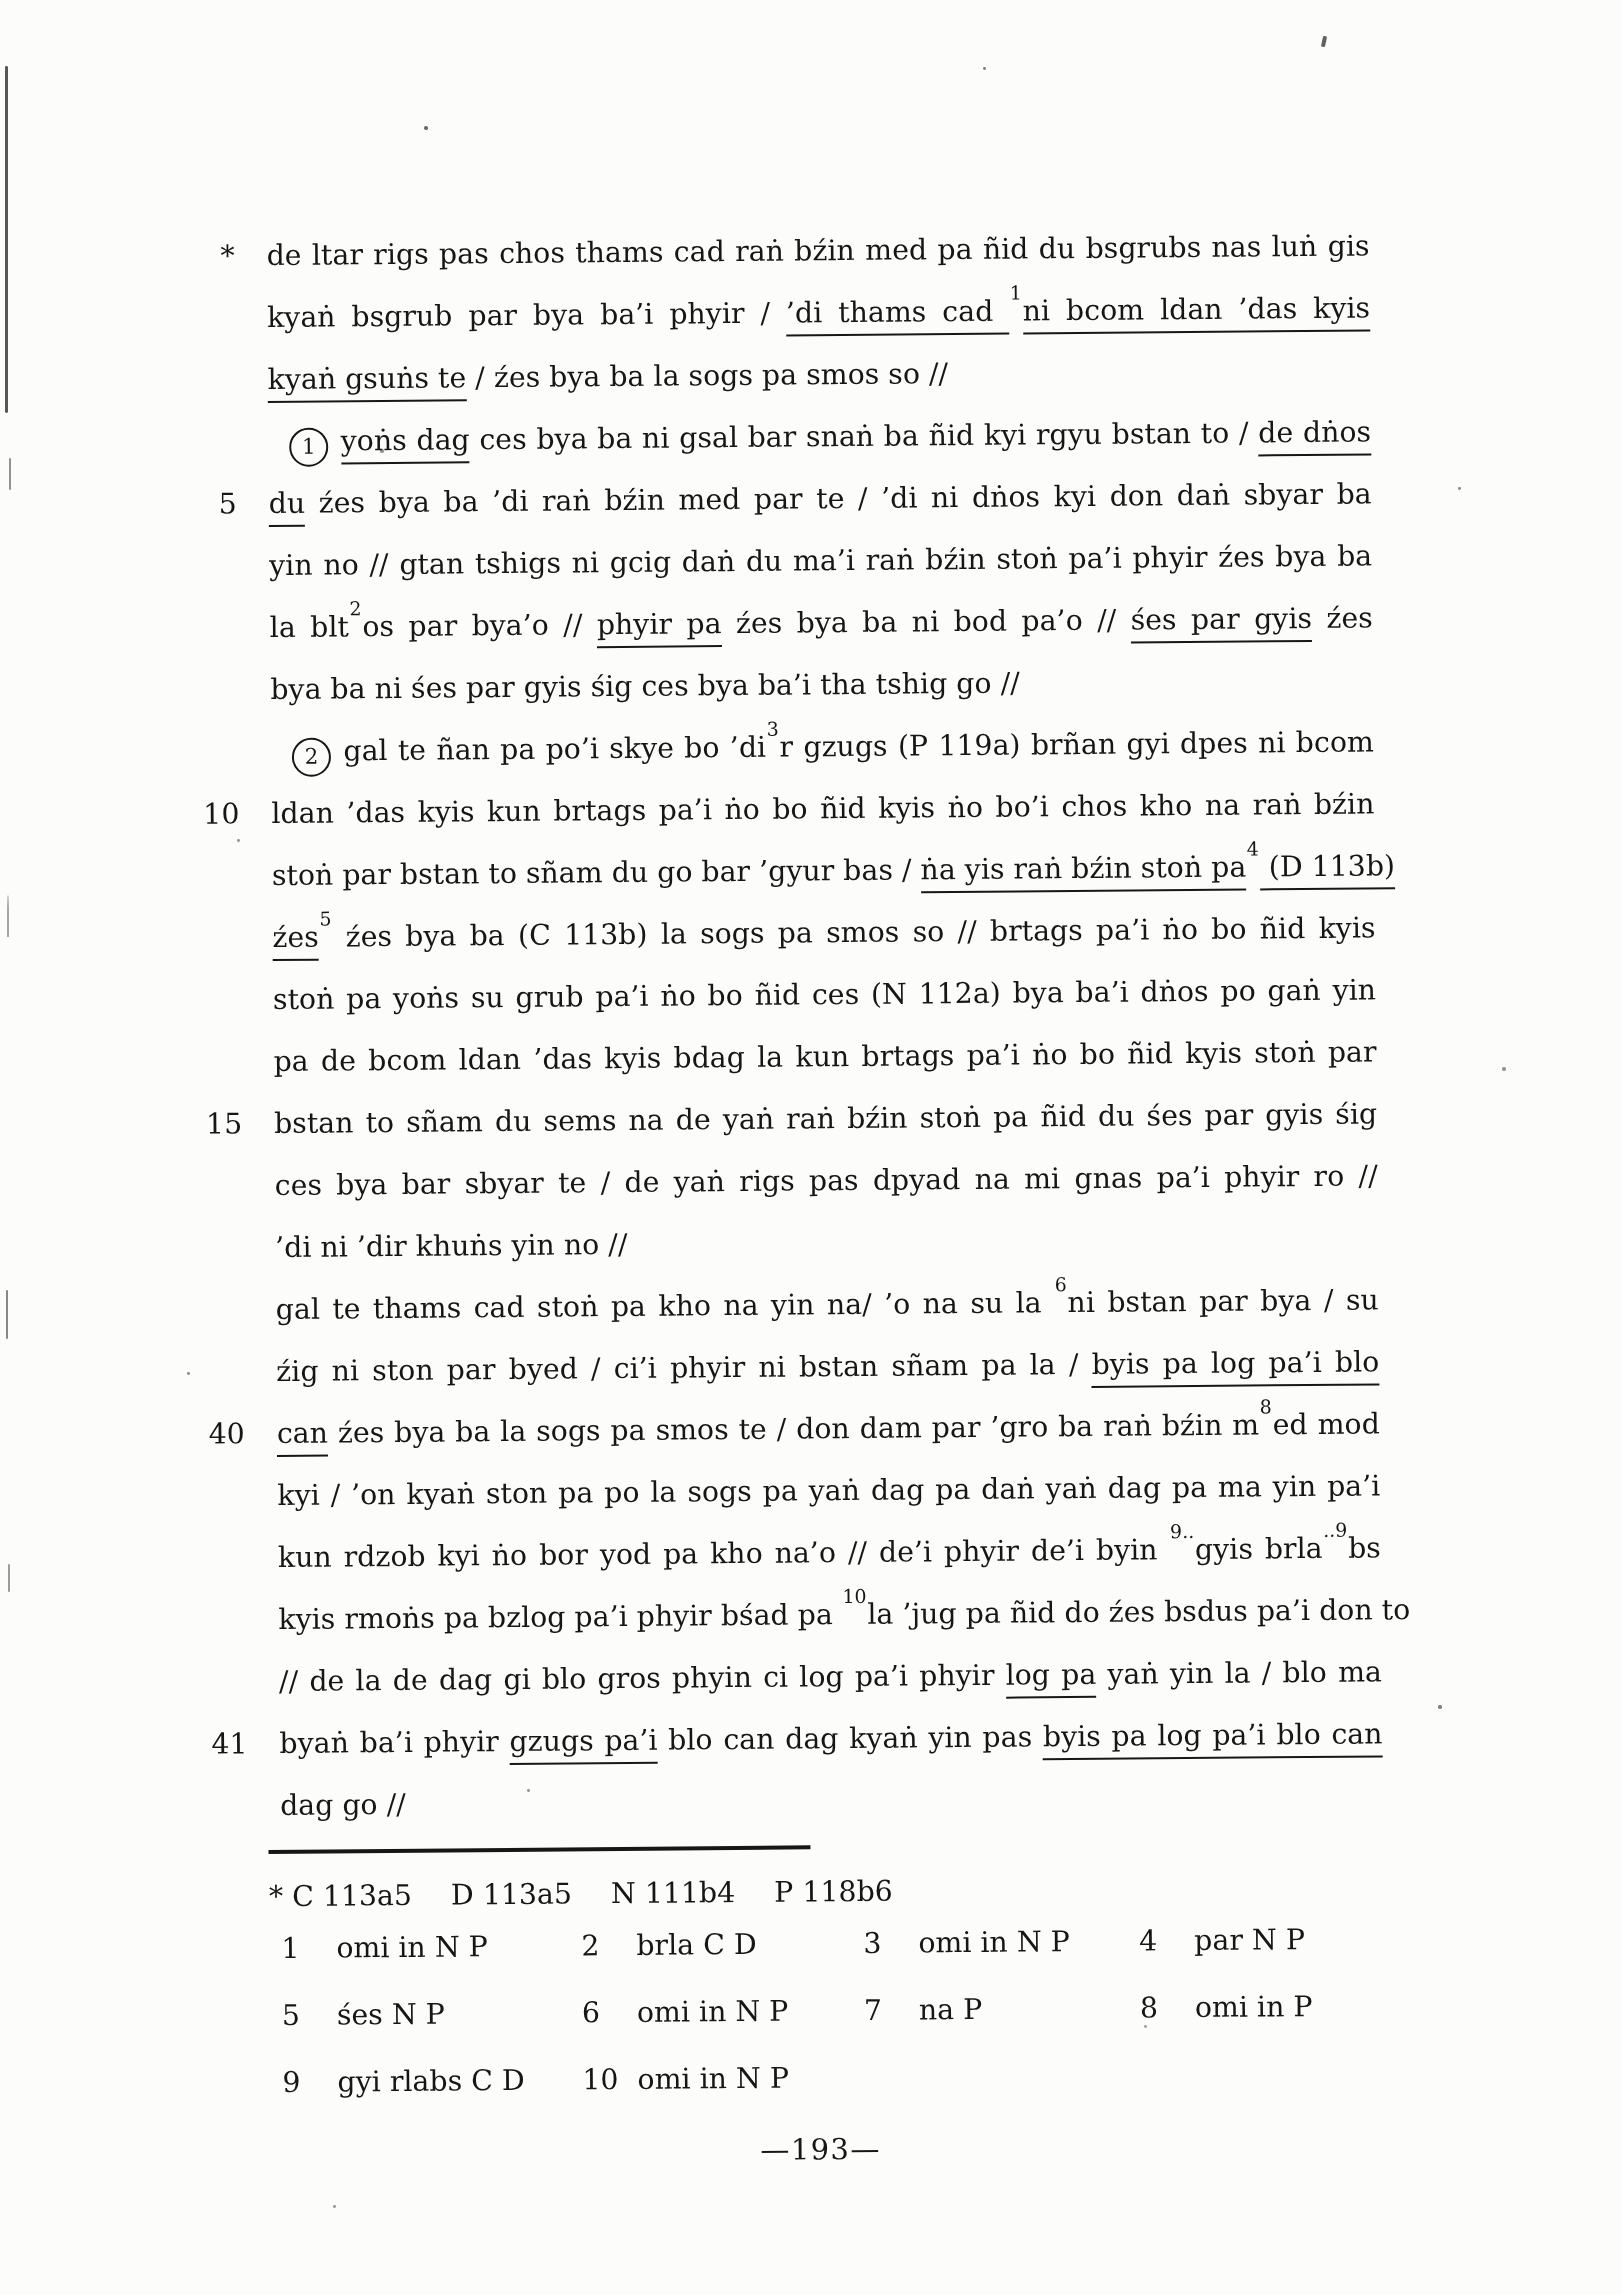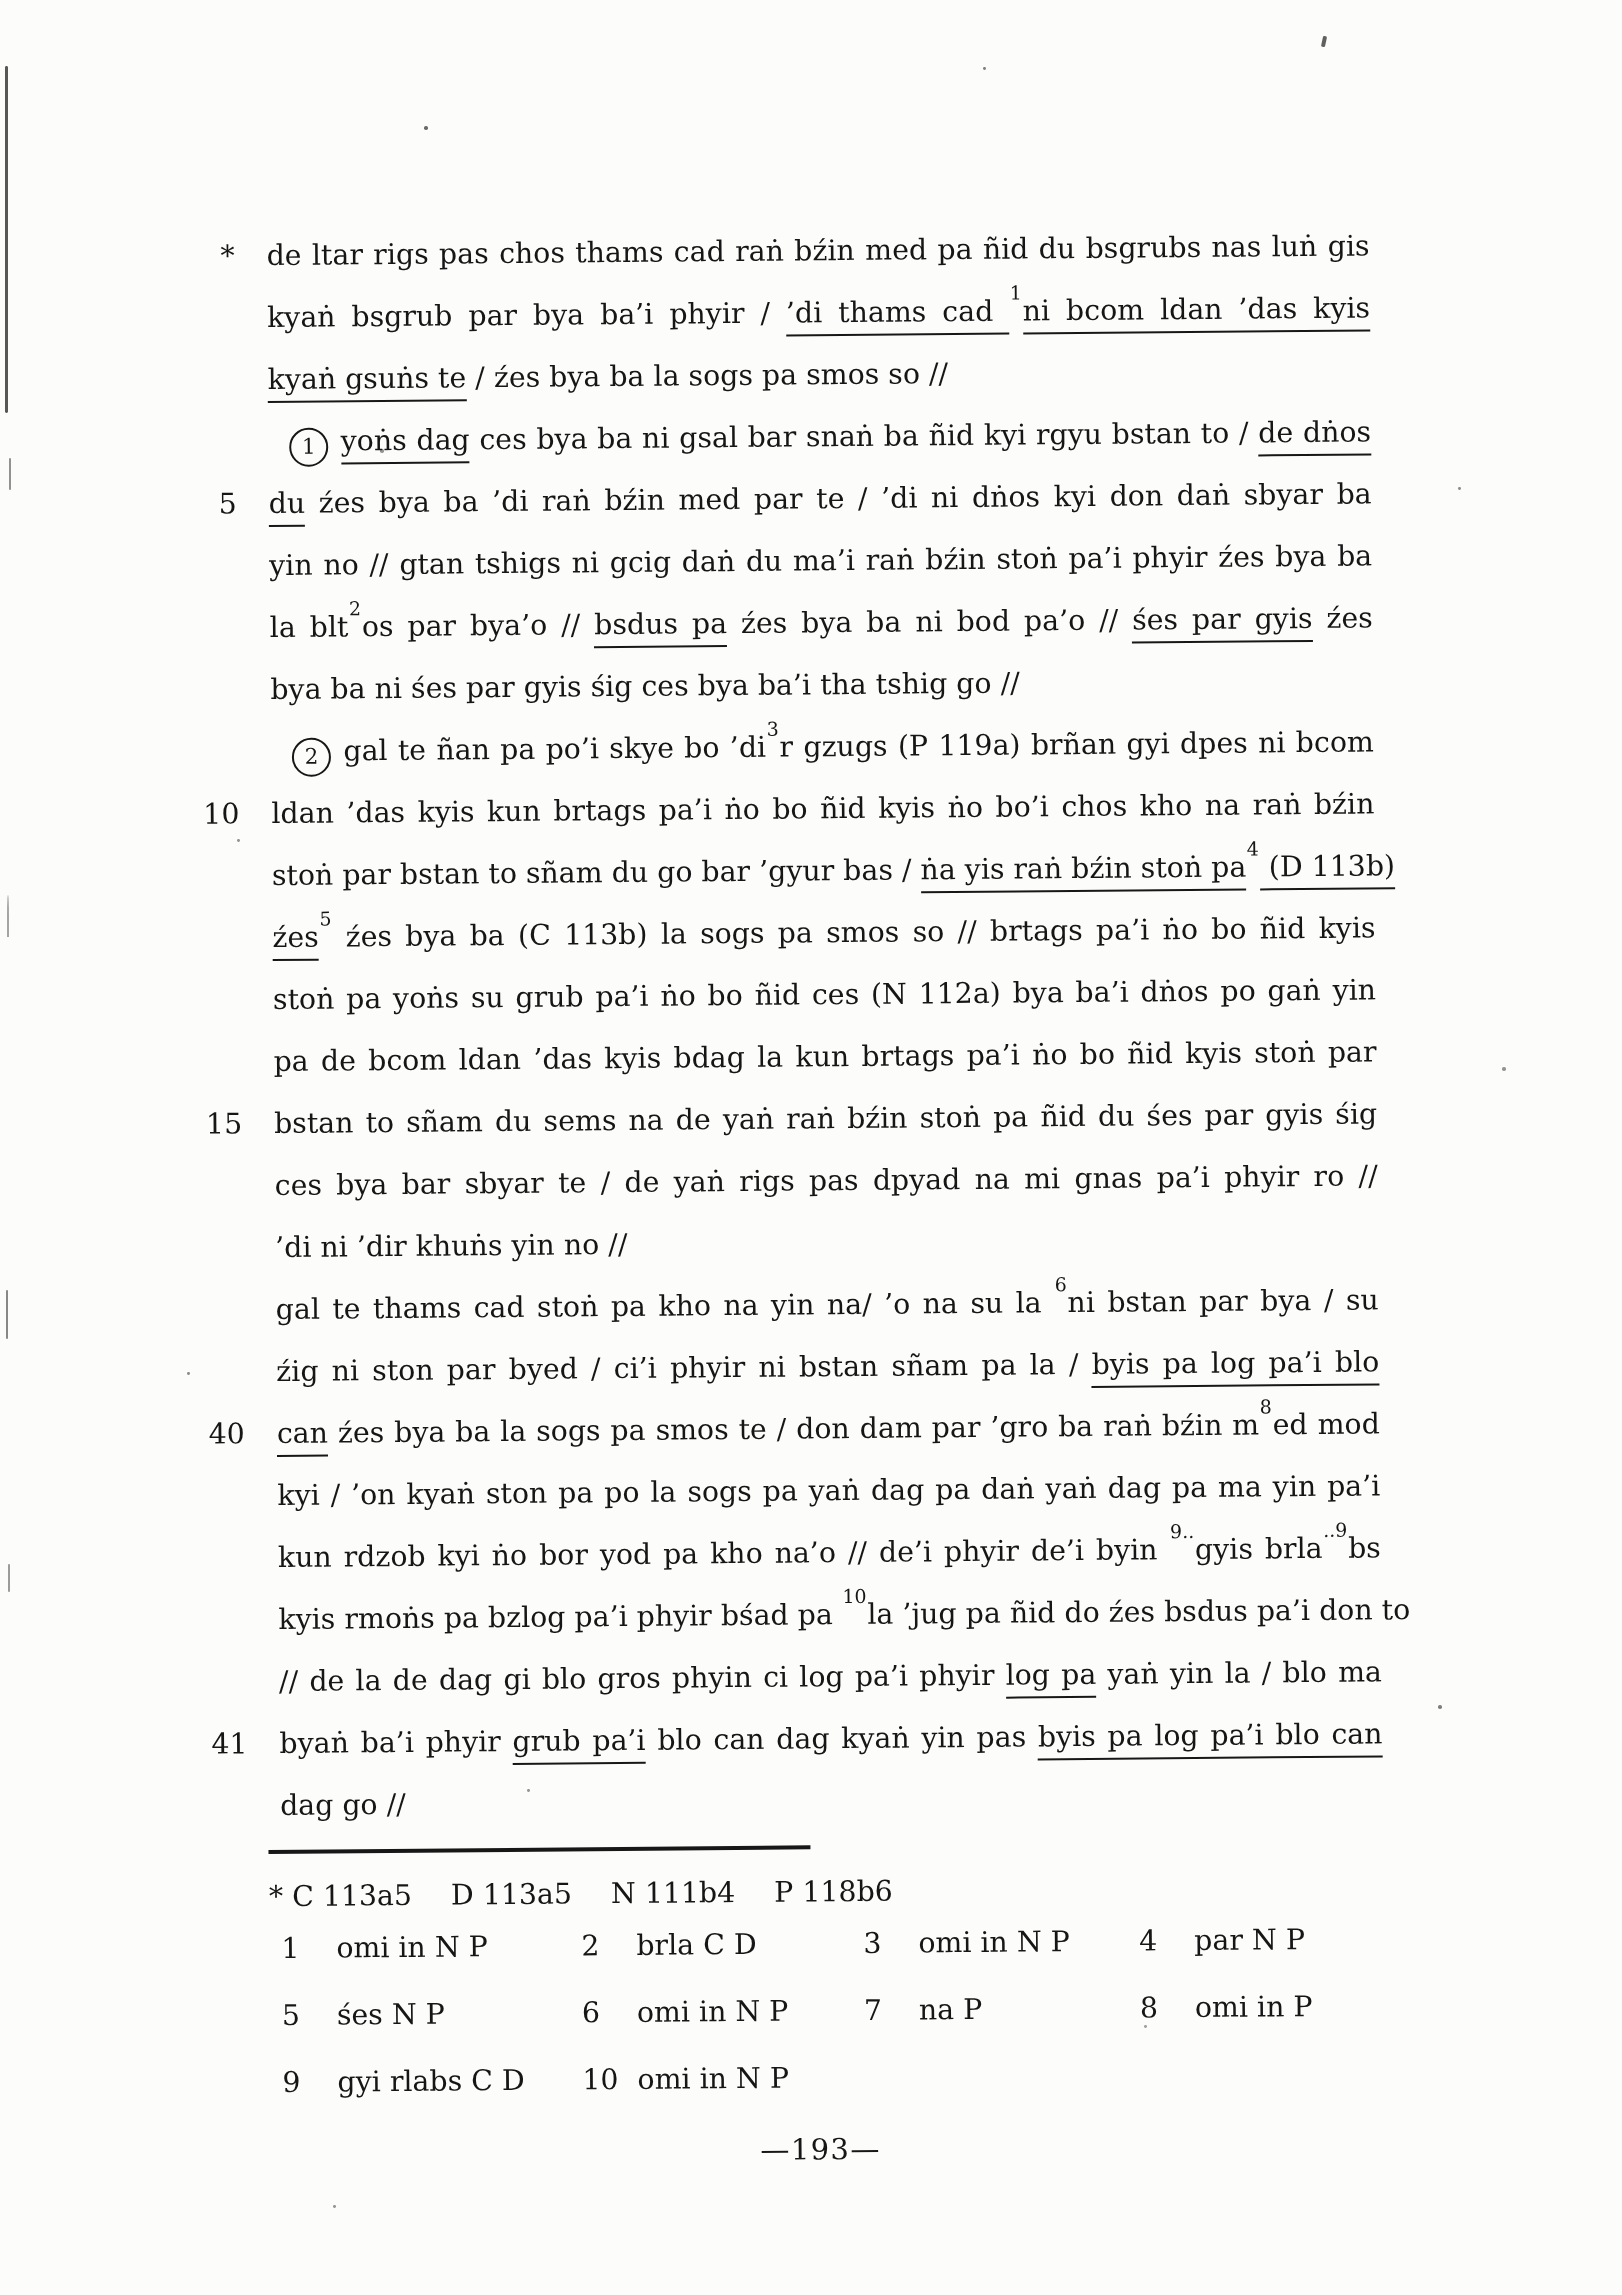--- a/index.html
+++ b/index.html
@@ -107,39 +107,39 @@
 <div class="page">
   <div class="scan">
 
     <div class="textblock">
         <div class="tline"><span class="lineno">*</span><span>de ltar rigs pas chos thams cad raṅ bźin med pa ñid du bsgrubs nas luṅ gis</span></div>
         <div class="tline"><span>kyaṅ bsgrub par bya ba’i phyir / </span><span class="u">’di thams cad </span><span class="sup">1</span><span class="u">ni bcom ldan ’das kyis</span></div>
         <div class="tline rag"><span class="u">kyaṅ gsuṅs te</span><span> / źes bya ba la sogs pa smos so //</span></div>
         <div class="tline ind"><span class="circ">1</span><span class="u">yoṅs dag</span><span> ces bya ba ni gsal bar snaṅ ba ñid kyi rgyu bstan to / </span><span class="u">de dṅos</span></div>
         <div class="tline"><span class="lineno">5</span><span class="u">du</span><span> źes bya ba ’di raṅ bźin med par te / ’di ni dṅos kyi don daṅ sbyar ba</span></div>
         <div class="tline"><span>yin no // gtan tshigs ni gcig daṅ du ma’i raṅ bźin stoṅ pa’i phyir źes bya ba</span></div>
-        <div class="tline"><span>la blt</span><span class="sup">2</span><span>os par bya’o // </span><span class="u">bsdus pa</span><span> źes bya ba ni bod pa’o // </span><span class="u">śes par gyis</span><span> źes</span></div>
+        <div class="tline"><span>la blt</span><span class="sup">2</span><span>os par bya’o // </span><span class="u">phyir pa</span><span> źes bya ba ni bod pa’o // </span><span class="u">śes par gyis</span><span> źes</span></div>
         <div class="tline rag"><span>bya ba ni śes par gyis śig ces bya ba’i tha tshig go //</span></div>
         <div class="tline ind"><span class="circ">2</span><span>gal te ñan pa po’i skye bo ’di</span><span class="sup">3</span><span>r gzugs (P 119a) brñan gyi dpes ni bcom</span></div>
         <div class="tline"><span class="lineno">10</span><span>ldan ’das kyis kun brtags pa’i ṅo bo ñid kyis ṅo bo’i chos kho na raṅ bźin</span></div>
         <div class="tline"><span>stoṅ par bstan to sñam du go bar ’gyur bas / </span><span class="u">ṅa yis raṅ bźin stoṅ pa</span><span class="sup">4</span><span class="u"> (D 113b)</span></div>
         <div class="tline"><span class="u">źes</span><span class="sup">5</span><span> źes bya ba (C 113b) la sogs pa smos so // brtags pa’i ṅo bo ñid kyis</span></div>
         <div class="tline"><span>stoṅ pa yoṅs su grub pa’i ṅo bo ñid ces  (N 112a) bya ba’i dṅos po gaṅ yin</span></div>
         <div class="tline"><span>pa de bcom ldan ’das kyis bdag la kun brtags pa’i ṅo bo ñid kyis stoṅ par</span></div>
         <div class="tline"><span class="lineno">15</span><span>bstan to sñam du sems na de yaṅ raṅ bźin stoṅ pa ñid du śes  par gyis śig</span></div>
         <div class="tline"><span>ces bya bar sbyar te / de yaṅ rigs pas dpyad na mi gnas pa’i phyir ro //</span></div>
         <div class="tline rag"><span>’di ni ’dir khuṅs yin no //</span></div>
         <div class="tline"><span>gal te thams cad stoṅ pa kho na yin na/ ’o na su la </span><span class="sup">6</span><span>ni bstan par bya / su</span></div>
         <div class="tline"><span>źig ni ston par byed / ci’i phyir ni bstan sñam pa la / </span><span class="u">byis pa log pa’i blo</span></div>
         <div class="tline"><span class="lineno">40</span><span class="u">can</span><span> źes bya ba la sogs pa smos te / don dam par ’gro ba raṅ bźin m</span><span class="sup">8</span><span>ed mod</span></div>
         <div class="tline"><span>kyi / ’on kyaṅ ston pa po la sogs pa yaṅ dag pa daṅ yaṅ dag pa ma yin pa’i</span></div>
         <div class="tline"><span>kun rdzob kyi ṅo bor yod pa kho na’o // de’i phyir de’i byin </span><span class="sup">9..</span><span>gyis brla</span><span class="sup">..9</span><span>bs</span></div>
         <div class="tline"><span>kyis rmoṅs pa bzlog pa’i phyir bśad pa </span><span class="sup">10</span><span>la ’jug pa ñid do źes bsdus pa’i don to</span></div>
         <div class="tline"><span>// de la de dag gi blo gros phyin ci log pa’i phyir </span><span class="u">log pa</span><span> yaṅ yin la / blo ma</span></div>
-        <div class="tline"><span class="lineno">41</span><span>byaṅ ba’i phyir </span><span class="u">grub pa’i</span><span> blo can dag kyaṅ yin pas </span><span class="u">byis pa log pa’i blo can</span></div>
+        <div class="tline"><span class="lineno">41</span><span>byaṅ ba’i phyir </span><span class="u">gzugs pa’i</span><span> blo can dag kyaṅ yin pas </span><span class="u">byis pa log pa’i blo can</span></div>
         <div class="tline rag"><span>dag go //</span></div>
       </div>
 
     <div class="sep"></div>
 
     <div class="sigla"><span>* C 113a5</span><span>D 113a5</span><span>N 111b4</span><span>P 118b6</span></div>
 
     <div class="footnotes">
         <div class="fn-cell"><span class="fn-num">1</span><span>omi in N P</span></div>
         <div class="fn-cell"><span class="fn-num">2</span><span>brla C D</span></div>

